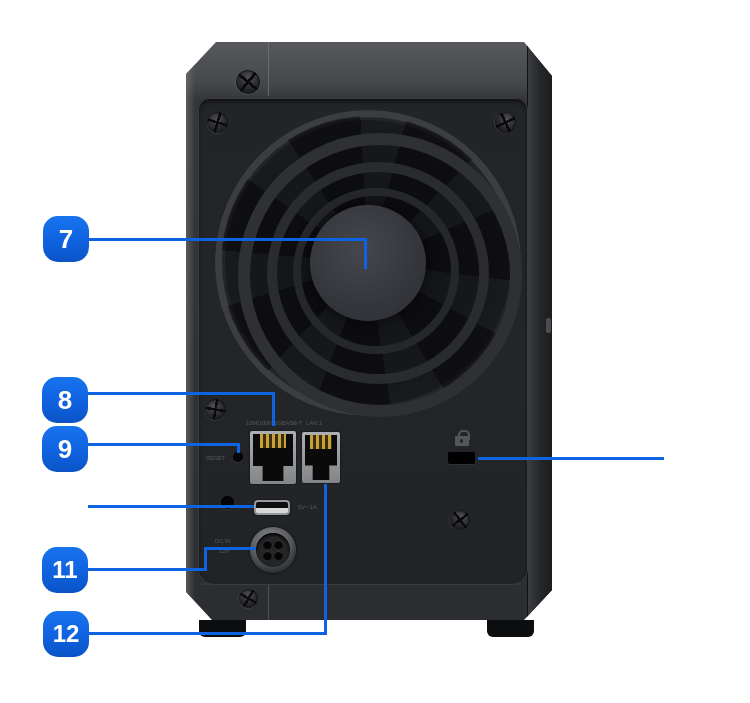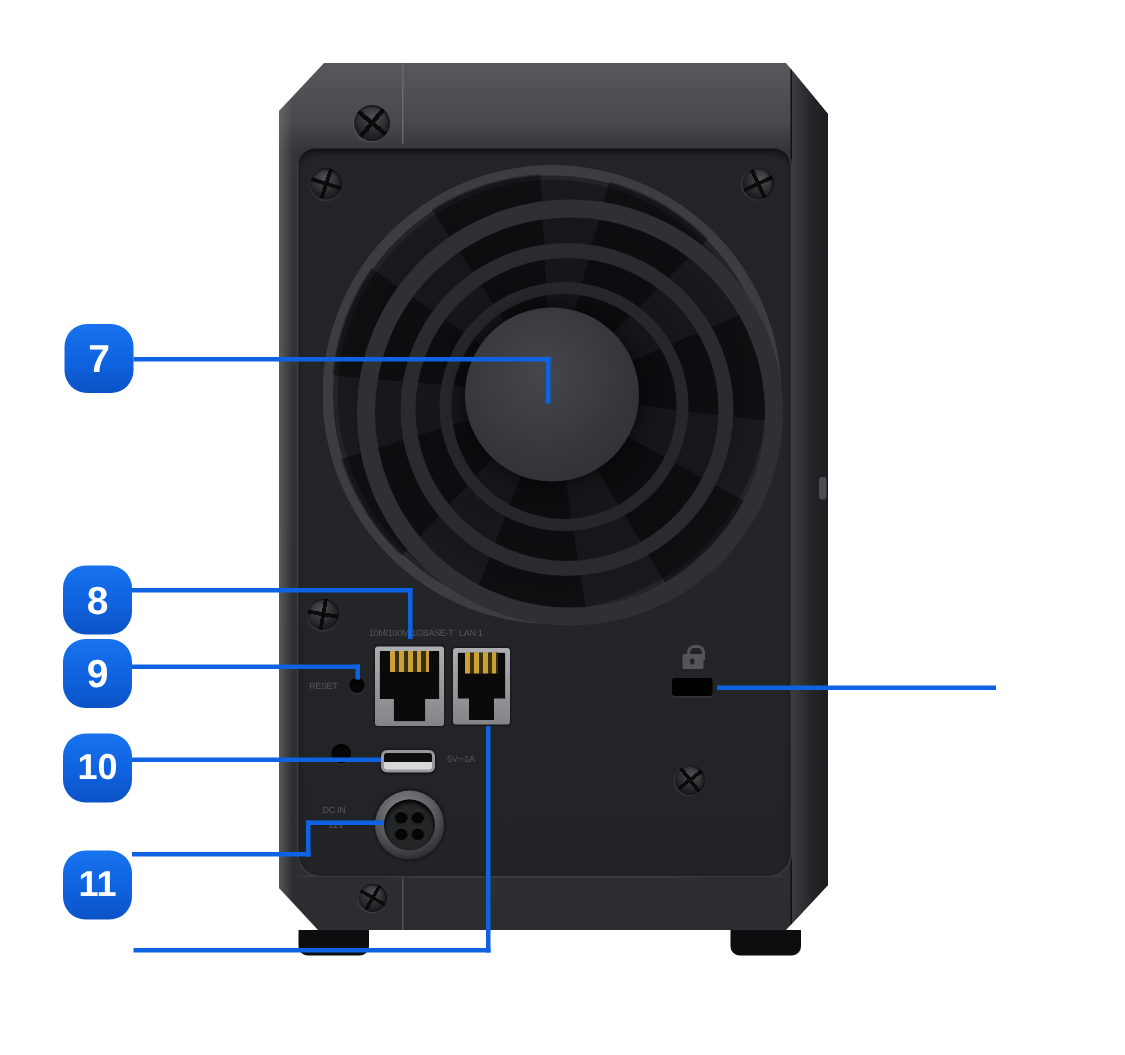--- a/index.html
+++ b/index.html
@@ -171,16 +171,16 @@
   <div class="cl" style="left:204px;top:547px;width:52px;height:3px;"></div>
 
   <div class="cl" style="left:89px;top:632px;width:238px;height:3px;"></div>
   <div class="cl" style="left:324px;top:484px;width:3px;height:151px;"></div>
 
   <div class="cl" style="left:478px;top:457px;width:186px;height:3px;"></div>
 
   <div class="badge" style="left:43px;top:216px;">7</div>
   <div class="badge" style="left:42px;top:377px;">8</div>
   <div class="badge" style="left:42px;top:426px;">9</div>
-  <div class="badge" style="left:42px;top:489px;font-size:24px;">10</div>
-  <div class="badge" style="left:42px;top:547px;font-size:24px;margin-top:20px;">11</div>
+  <div class="badge" style="left:42px;top:547px;font-size:24px;">11</div>
+  <div class="badge" style="left:43px;top:611px;font-size:24px;">12</div>
 
 </div>
 
 </body></html>

